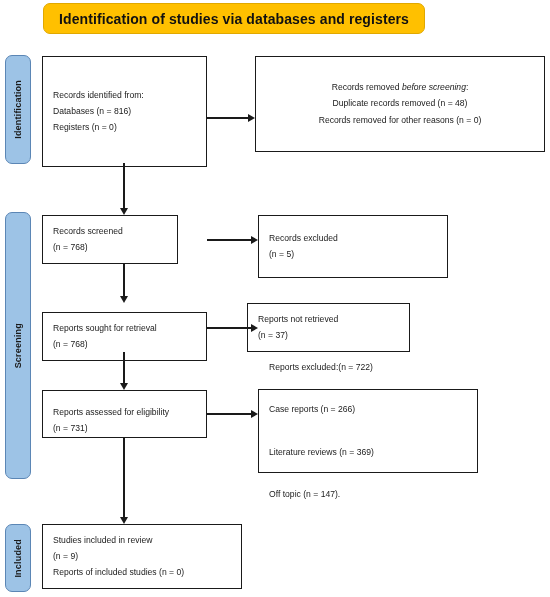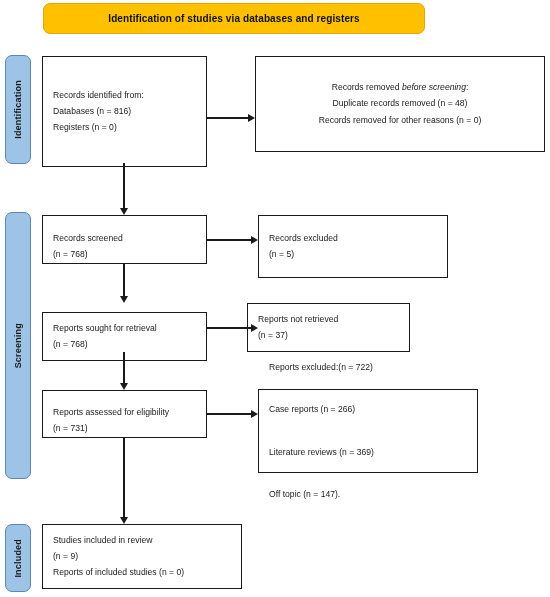--- a/index.html
+++ b/index.html
@@ -28,21 +28,21 @@
     height: 31px;
     background: #FFC000;
     border: 1px solid #e0a800;
     border-radius: 7px;
     display: flex;
     align-items: center;
     justify-content: center;
     box-sizing: border-box;
   }
   .banner-text {
-    font-size: 10px;
+    font-size: 14px;
     font-weight: bold;
     color: #111111;
     letter-spacing: 0.1px;
     text-align: center;
   }
 
   
   .band {
     position: absolute;
     left: 5px;
@@ -87,21 +87,21 @@
   }
   .box.pad-l .line { padding-left: 10px; }
   .box.center .line { text-align: center; padding-left: 0; }
   .line.indent { padding-left: 26px; }
   .line.indent2 { padding-left: 34px; }
   .ital { font-style: italic; }
 
   
   #box-identified   { left: 42px;  top: 56px;  width: 165px; height: 111px; }
   #box-removed      { left: 255px; top: 56px;  width: 290px; height: 96px; }
-  #box-screened     { left: 42px;  top: 215px; width: 165px; height: 49px; justify-content: flex-end; }
+  #box-screened     { left: 42px;  top: 215px; width: 136px; height: 49px; }
   #box-excluded     { left: 258px; top: 215px; width: 190px; height: 63px; }
   #box-sought       { left: 42px;  top: 312px; width: 165px; height: 49px; }
   #box-notretrieved { left: 247px; top: 303px; width: 163px; height: 49px; }
   #box-assessed     { left: 42px;  top: 390px; width: 165px; height: 48px; justify-content: flex-end; }
   #box-repexcluded  { left: 258px; top: 389px; width: 220px; height: 84px; gap: 26px; }
   #box-included     { left: 42px;  top: 524px; width: 200px; height: 65px; }
 
   
   .arrow-v, .arrow-h {
     position: absolute;

